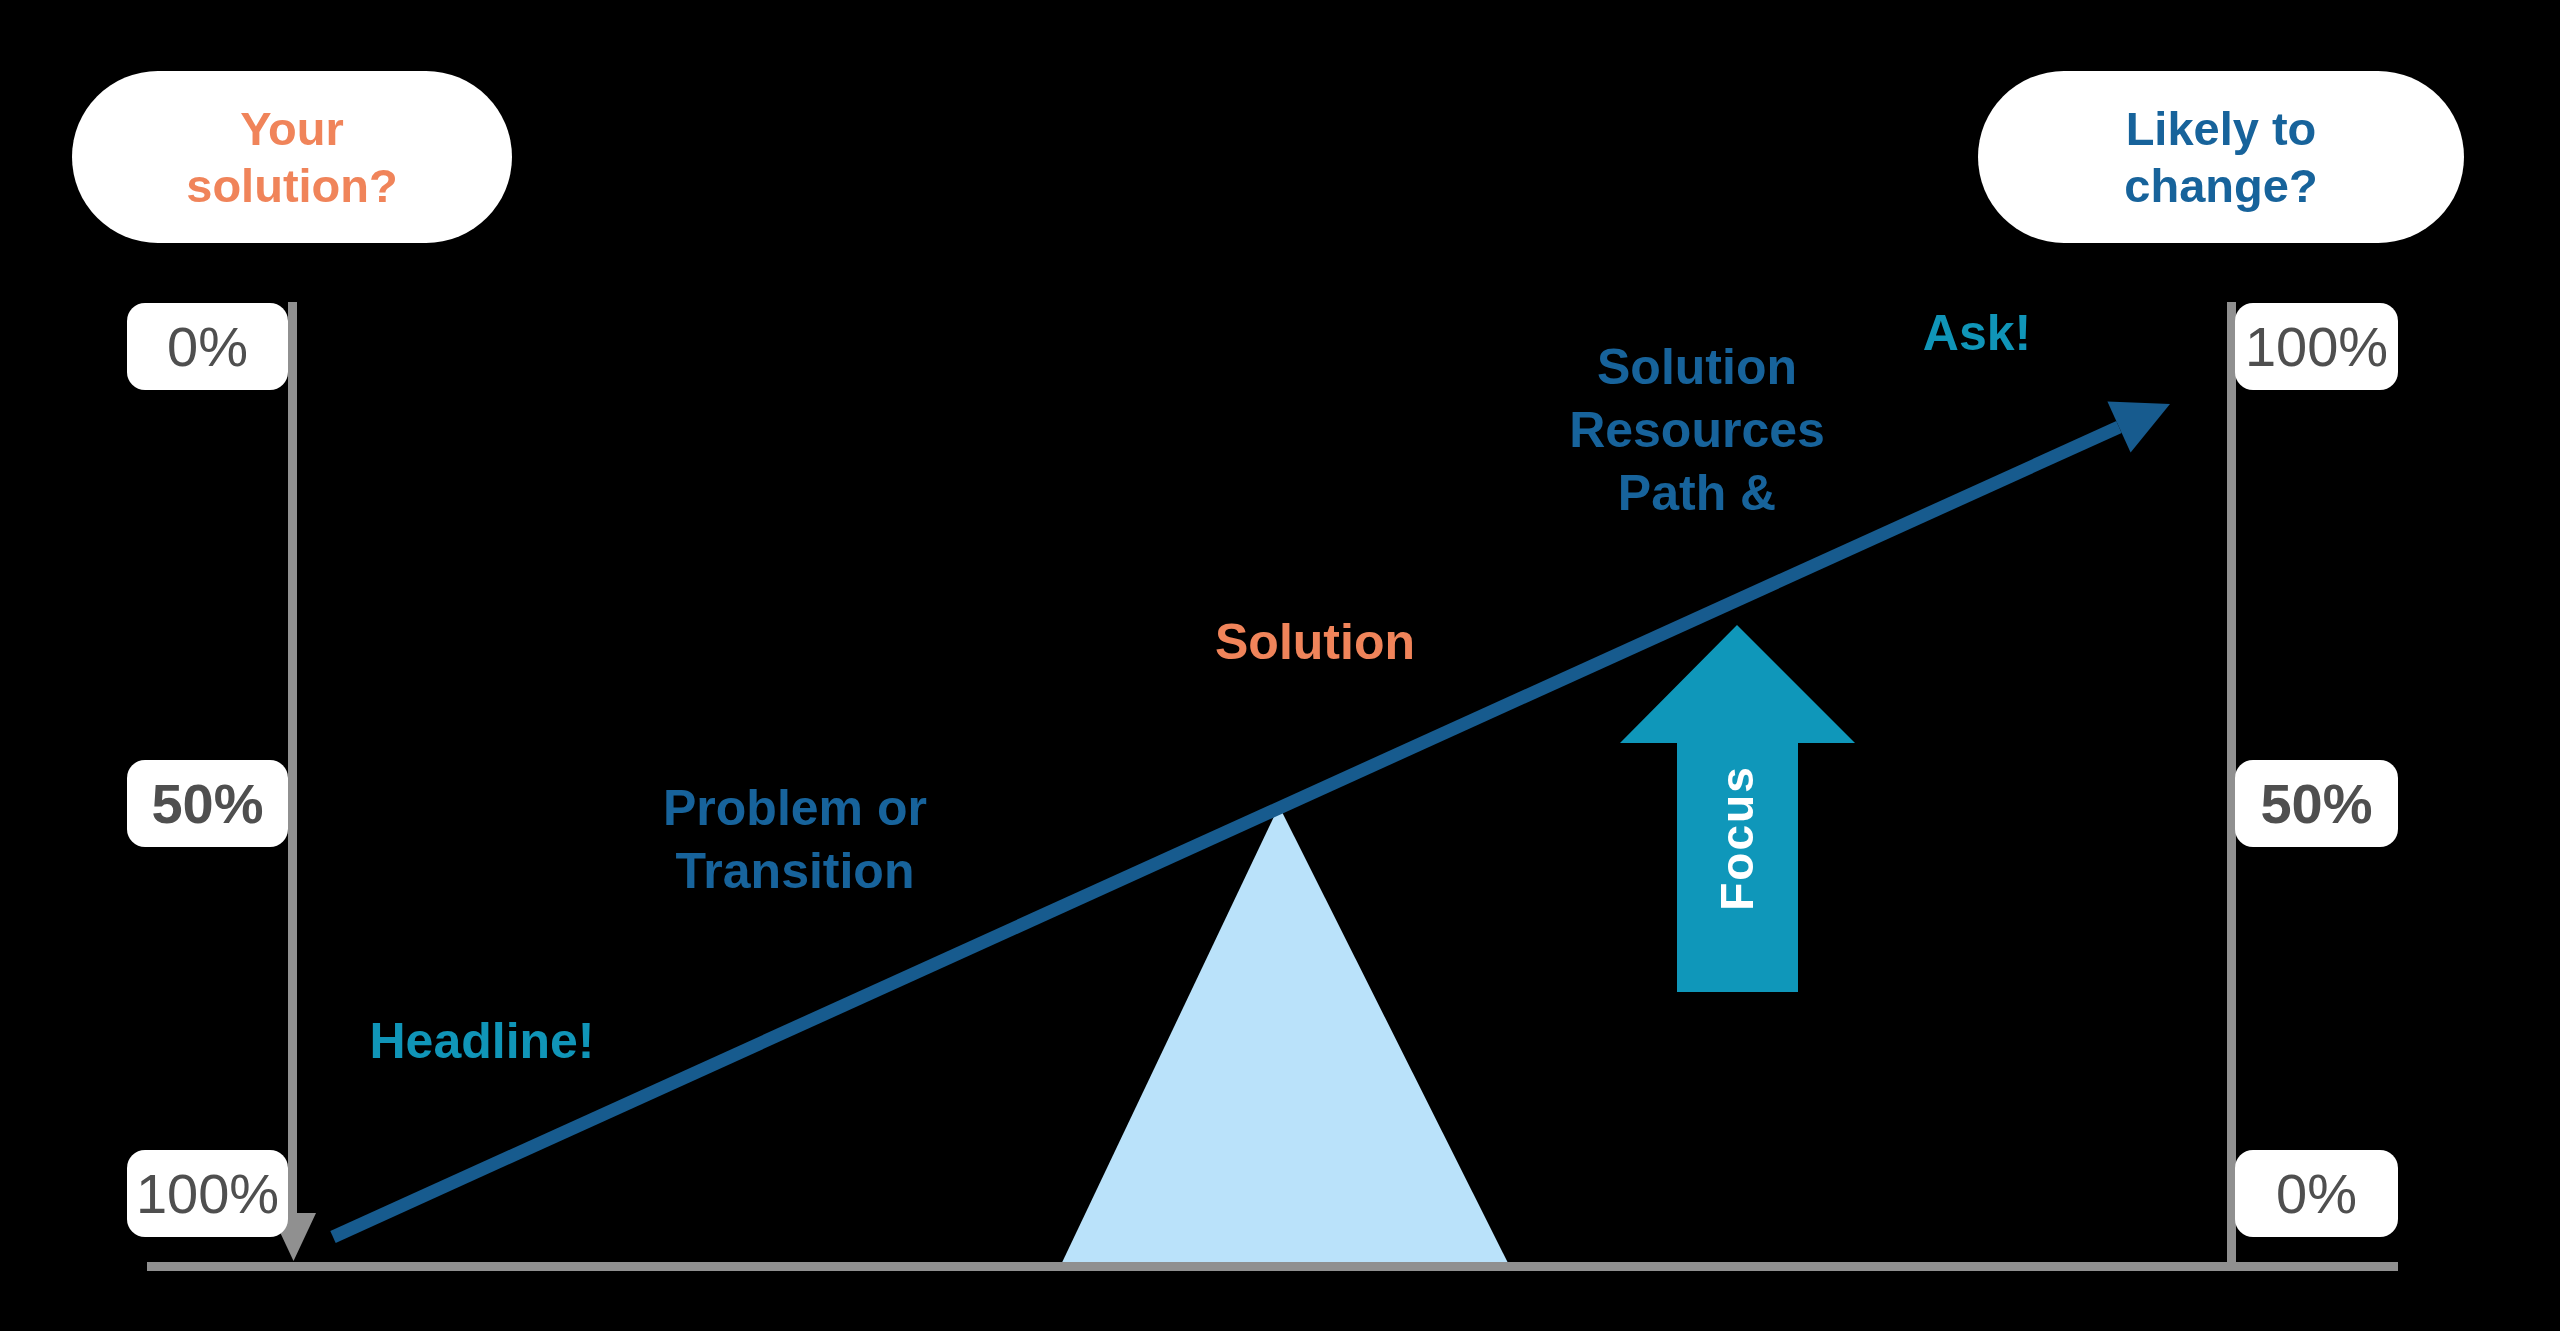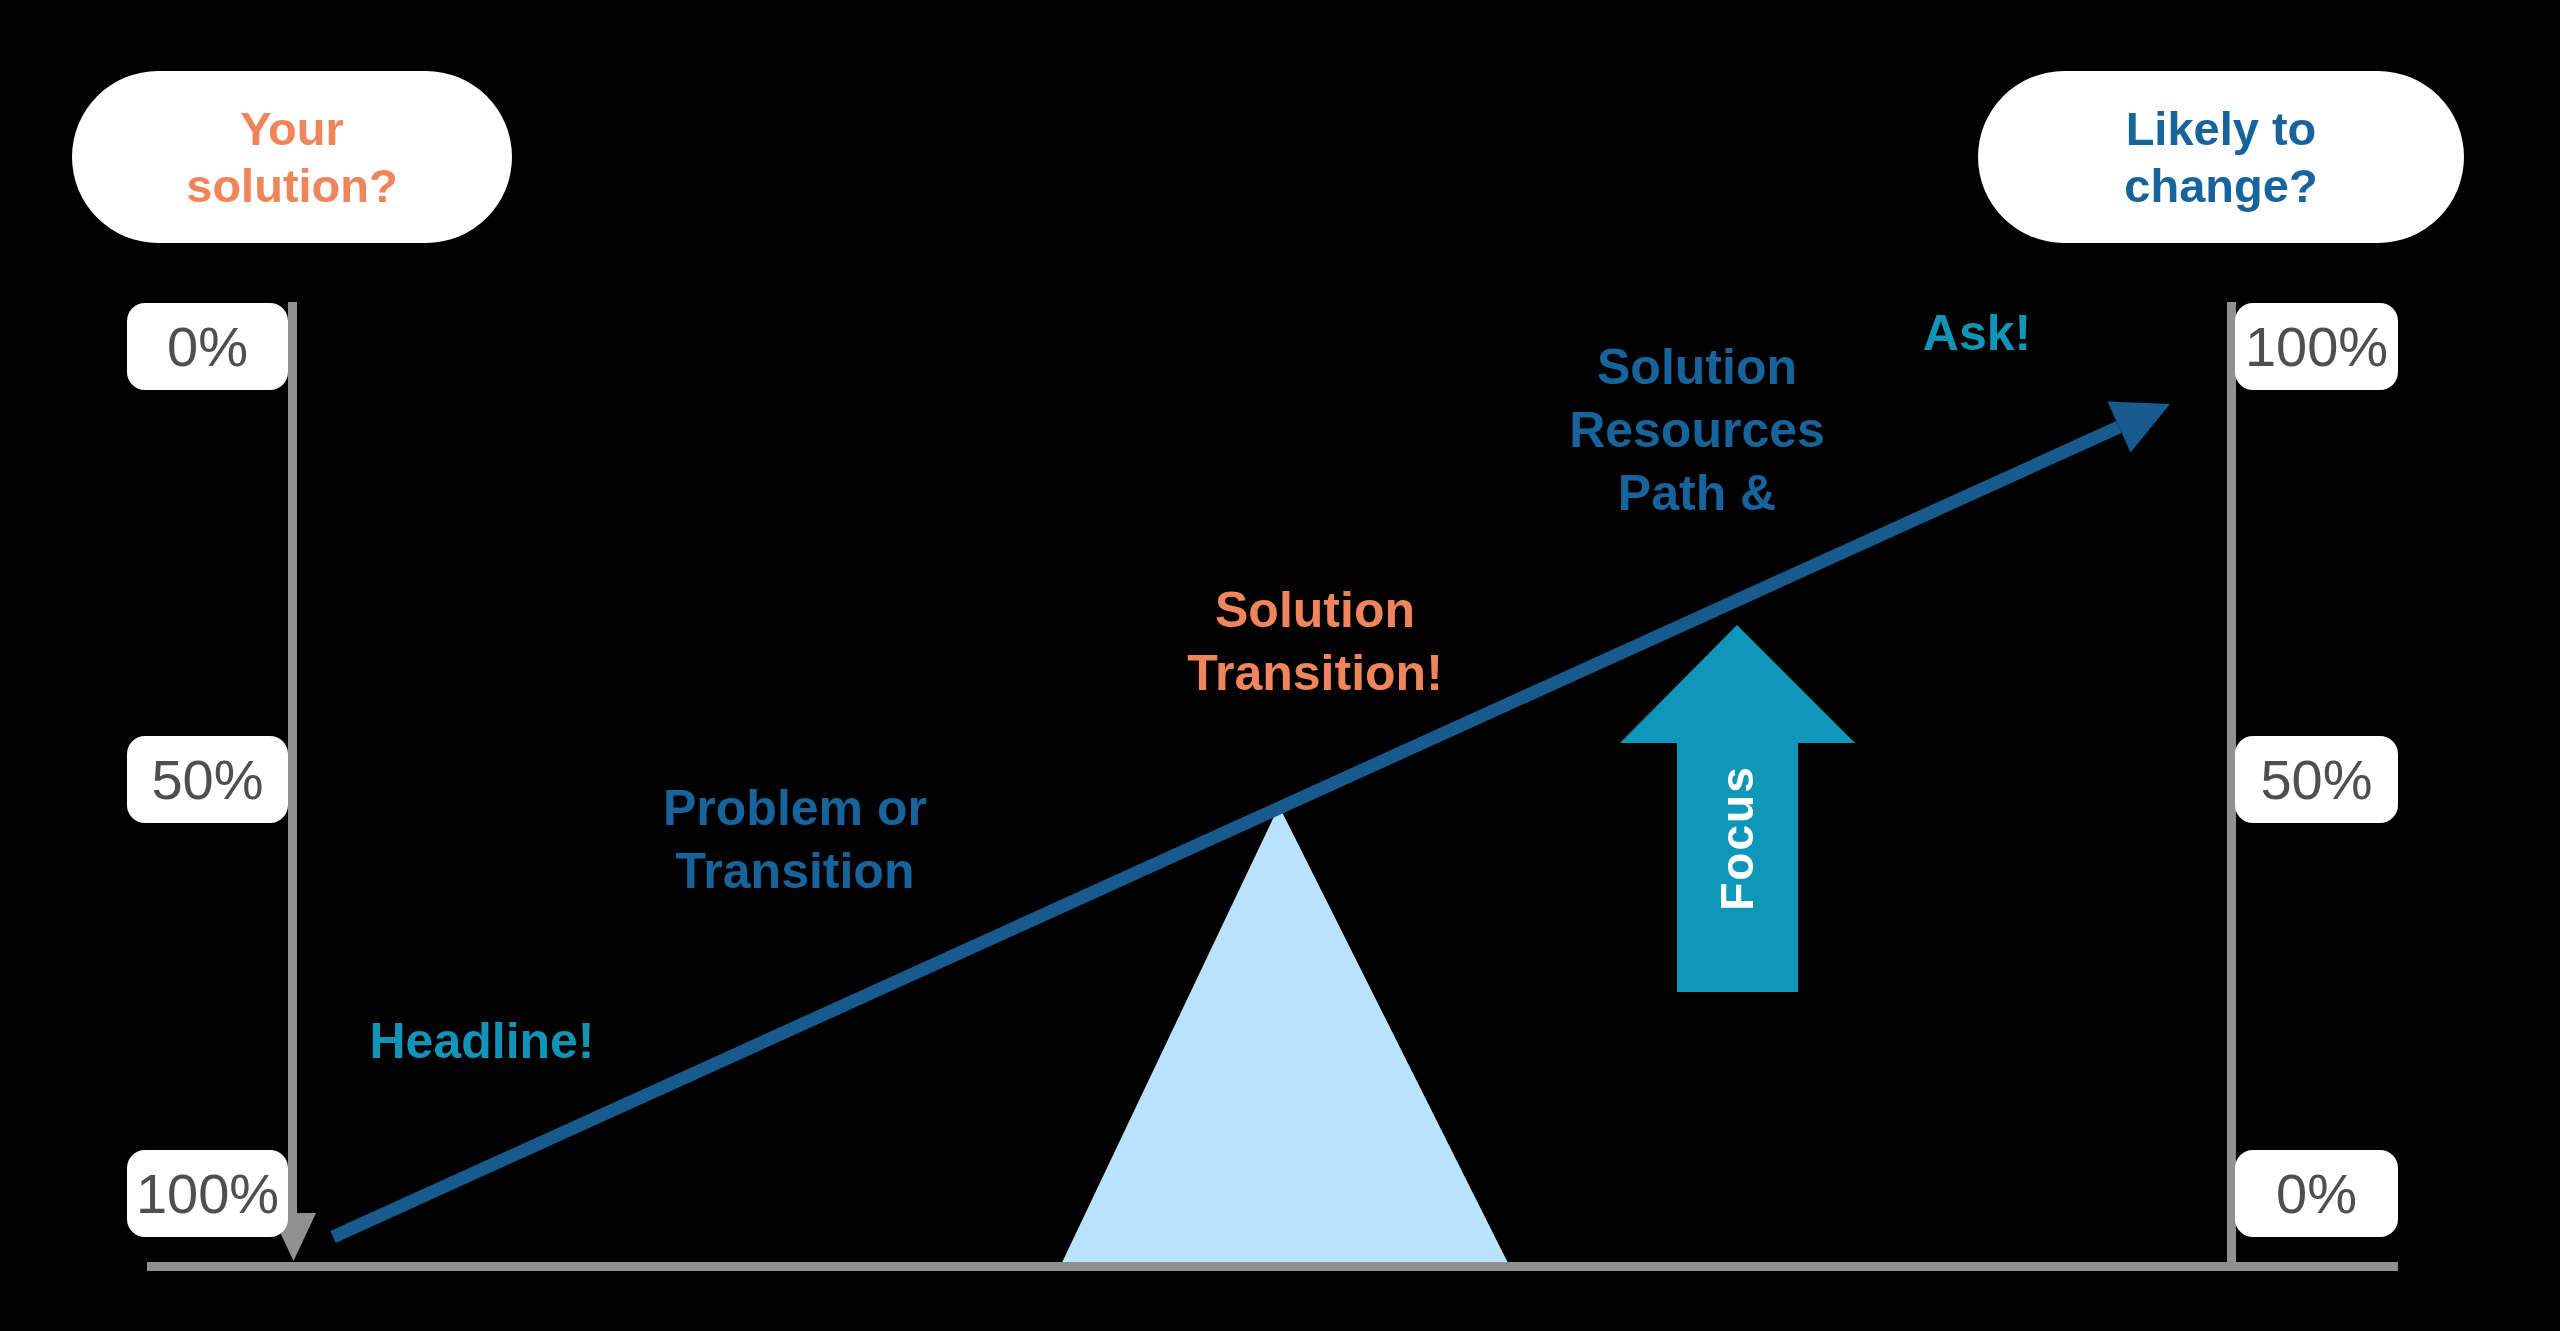--- a/index.html
+++ b/index.html
@@ -24,21 +24,21 @@
   .pill-right{left:1978px;top:71px;width:486px;height:172px;color:var(--blue,#17639B);}
 
   .axis-label{
     position:absolute;background:var(--label-bg,#FFFFFF);border-radius:18px;
     color:var(--label-text-gray,#4F4F4F);font-size:56px;font-weight:400;
     display:flex;align-items:center;justify-content:center;
   }
   .al-left{left:127px;width:161px;height:87px;}
   .al-right{left:2235px;width:163px;height:87px;}
   .al-top{top:303px;}
-  .al-mid{top:736px;}
+  .al-mid{top:760px;font-weight:bold;}
   .al-bot{top:1150px;}
 
   .stage-label{
     position:absolute;transform:translate(-50%,-50%);
     font-weight:700;font-size:50px;line-height:63px;text-align:center;white-space:nowrap;
   }
   .ln{display:block;}
   .c-teal{color:var(--teal,#1095B8);}
   .c-blue{color:var(--blue,#17639B);}
   .c-orange{color:var(--orange,#F0845A);}
@@ -92,21 +92,20 @@
     <span class="ln">Headline!</span>
   </div>
 
   <div class="stage-label sl-problem c-blue">
     <span class="ln">Problem or</span>
     <span class="ln">Transition</span>
   </div>
 
   <div class="stage-label sl-transition c-orange">
     <span class="ln">Solution</span>
-    <span class="ln">Transition!</span>
   </div>
 
   <div class="stage-label sl-path c-blue">
     <span class="ln">Solution</span>
     <span class="ln">Resources</span>
     <span class="ln">Path &amp;</span>
   </div>
 
   <div class="stage-label sl-ask c-teal">
     <span class="ln">Ask!</span>

